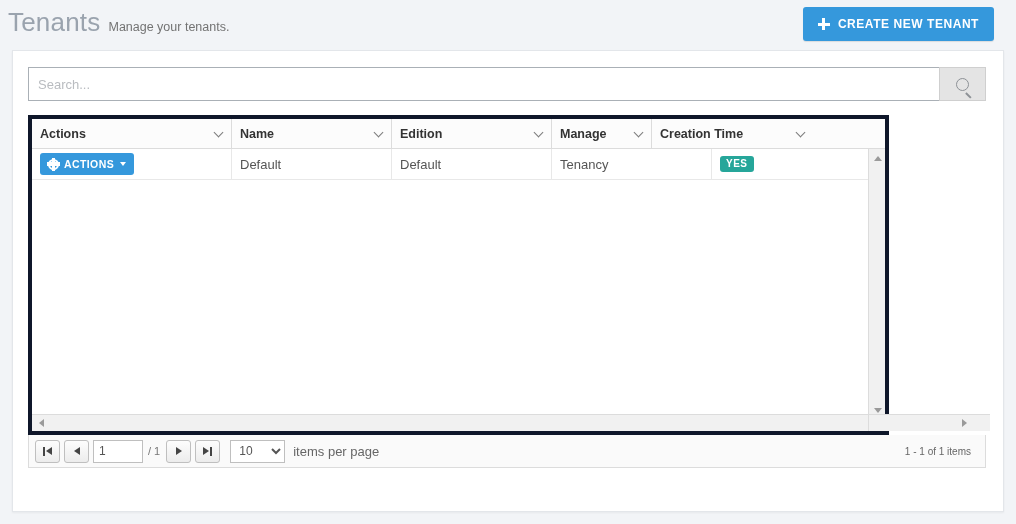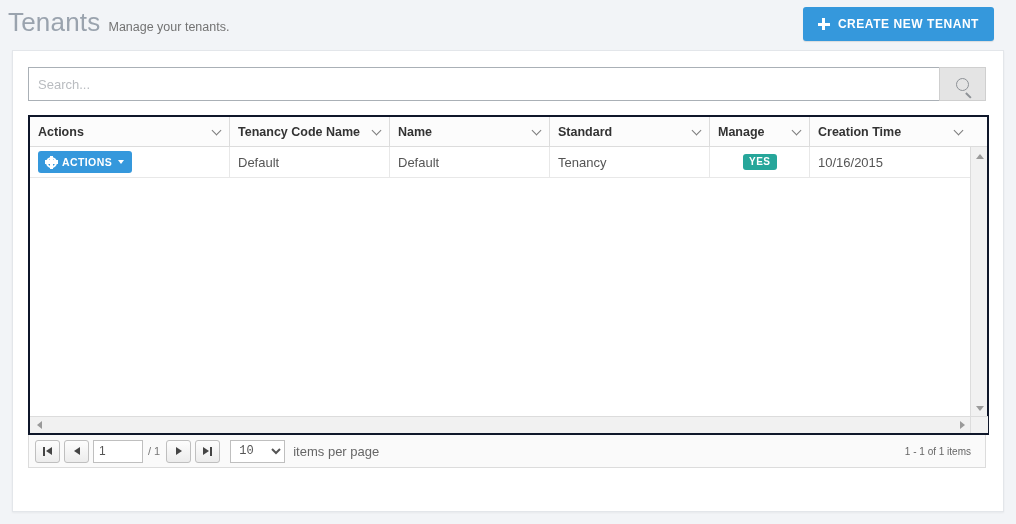--- a/index.html
+++ b/index.html
@@ -77,22 +77,22 @@
   }
   .mag::after {
     content: ""; position: absolute; right: -5px; bottom: -4px;
     width: 7px; height: 1.7px; background: #8d9196;
     transform: rotate(45deg); transform-origin: left center;
   }
 
   
   .grid {
     position: absolute; left: 15px; top: 64px;
-    width: 961px; height: 320px;
-    border: 2px solid #0f172a; background: #fff;
+    width: 861px; height: 320px;
+    border: 4px solid #0f172a; background: #fff;
   }
   .grid-head {
     display: flex; height: 30px;
     background: #fcfcfc; border-bottom: 1px solid #dcdcdc;
   }
   .th {
     display: flex; align-items: center; justify-content: space-between;
     padding: 0 7px 0 8px;
     border-right: 1px solid #dcdcdc;
     font-size: 12.5px; font-weight: bold; color: #333;
@@ -136,21 +136,20 @@
   .gear::after  { width: 3.4px; height: 13px; margin-left: -1.7px; margin-top: -6.5px; }
   .caret {
     width: 0; height: 0; flex: none;
     border-left: 3.8px solid transparent; border-right: 3.8px solid transparent;
     border-top: 4.2px solid #fff; margin-left: 1px;
   }
   .badge-yes {
     background: #26a69a; color: #fff; font-size: 10px; font-weight: bold;
     letter-spacing: 0.5px; padding: 3px 6px 3px 6px; border-radius: 3px;
     line-height: 1;
-    margin-left: 25px;
   }
 
   
   .vscroll {
     position: absolute; right: 0; top: 30px; width: 17px; height: 271px;
     background: #f1f1f1; border-left: 1px solid #dcdcdc;
   }
   .sb-arrow { position: absolute; width: 17px; height: 17px;
     display: flex; align-items: center; justify-content: center; cursor: pointer; }
   .sb-arrow.up { top: 1px; }
@@ -205,21 +204,21 @@
     border-bottom: 4.5px solid transparent; border-left: 6px solid #444; }
   .pg-input {
     width: 50px; height: 23px; border: 1px solid #bfbfbf; background: #fff;
     font-size: 12px; color: #555; padding: 0 5px; margin-right: 5px;
     font-family: "Liberation Sans", sans-serif; outline: none;
   }
   .pg-total { font-size: 11px; color: #777; margin-right: 6px; }
   .pg-select {
     width: 55px; height: 23px; border: 1px solid #bfbfbf; background: #fff;
     font-size: 12px; color: #555; padding: 0 4px; margin: 0 8px 0 6px;
-    font-family: Liberation Mono, monospace;
+    font-family: Liberation Sans, sans-serif;
   }
   .pg-label { font-size: 13px; color: #666; }
   .pg-info { margin-left: auto; font-size: 10px; color: #666; padding-right: 8px; }
 </style>
 </head>
 <body>
 
 <div class="page">
 
   <div class="page-header">
@@ -243,29 +242,25 @@
     </div>
 
     <div class="grid">
 
       <div class="grid-head">
         <div class="th" style="width:200px">
           <span>Actions</span>
           <span class="chev"></span>
         </div>
         <div class="th" style="width:160px">
-          <span>Tenancy Code Name</span>
+          <span>Name</span>
           <span class="chev"></span>
         </div>
         <div class="th" style="width:160px">
-          <span>Name</span>
-          <span class="chev"></span>
-        </div>
-        <div class="th" style="width:160px">
-          <span>Standard</span>
+          <span>Edition</span>
           <span class="chev"></span>
         </div>
         <div class="th" style="width:100px">
           <span>Manage</span>
           <span class="chev"></span>
         </div>
         <div class="th" style="width:161px">
           <span>Creation Time</span>
           <span class="chev"></span>
         </div>
@@ -279,21 +274,20 @@
               <span>ACTIONS</span>
               <span class="caret"></span>
             </button>
           </div>
           <div class="td" style="width:160px">Default</div>
           <div class="td" style="width:160px">Default</div>
           <div class="td" style="width:160px">Tenancy</div>
           <div class="td" style="width:100px">
             <span class="badge-yes">YES</span>
           </div>
-          <div class="td" style="width:161px">10/16/2015</div>
         </div>
       </div>
 
       <div class="vscroll">
         <div class="sb-arrow up">
           <span class="tri-up"></span>
         </div>
         <div class="sb-arrow down">
           <span class="tri-down"></span>
         </div>

